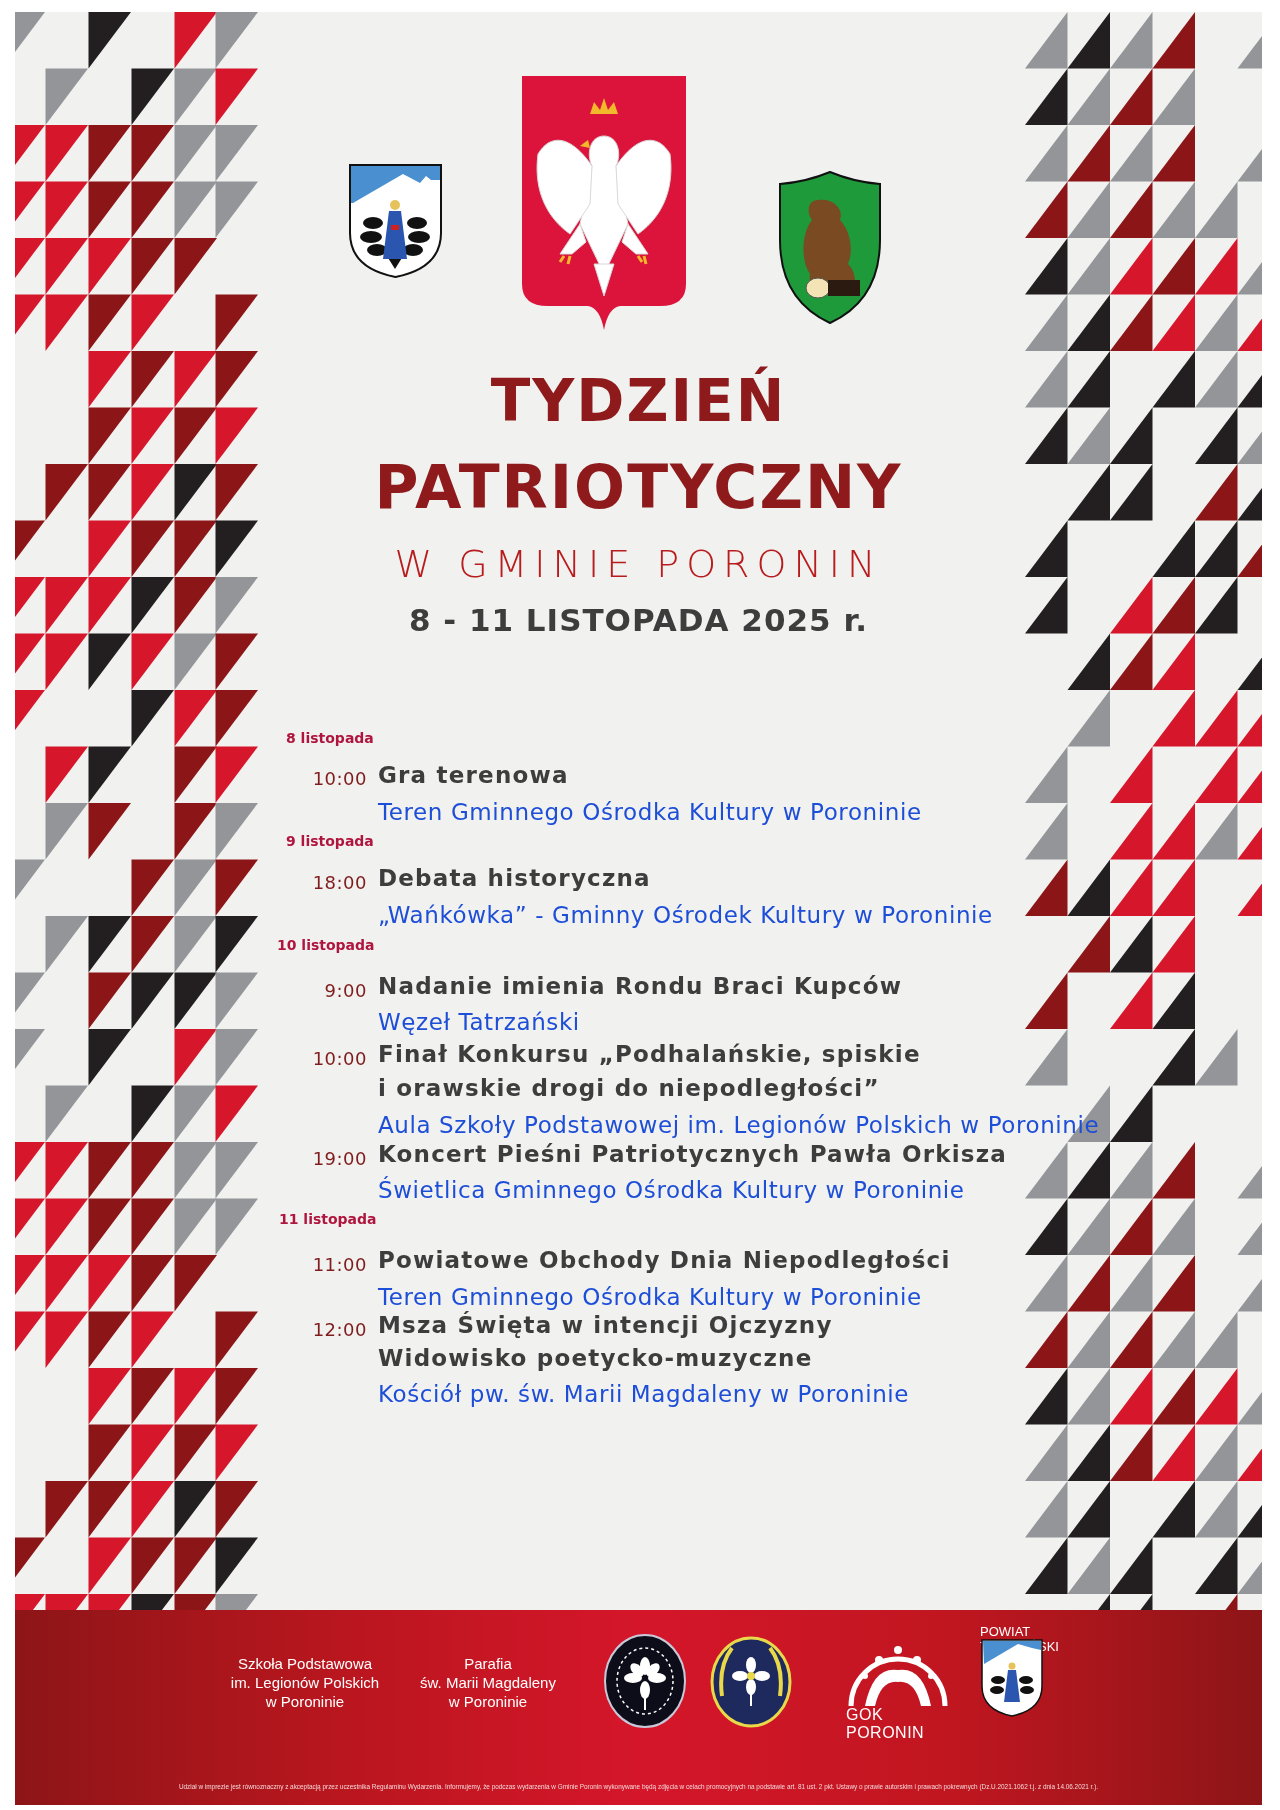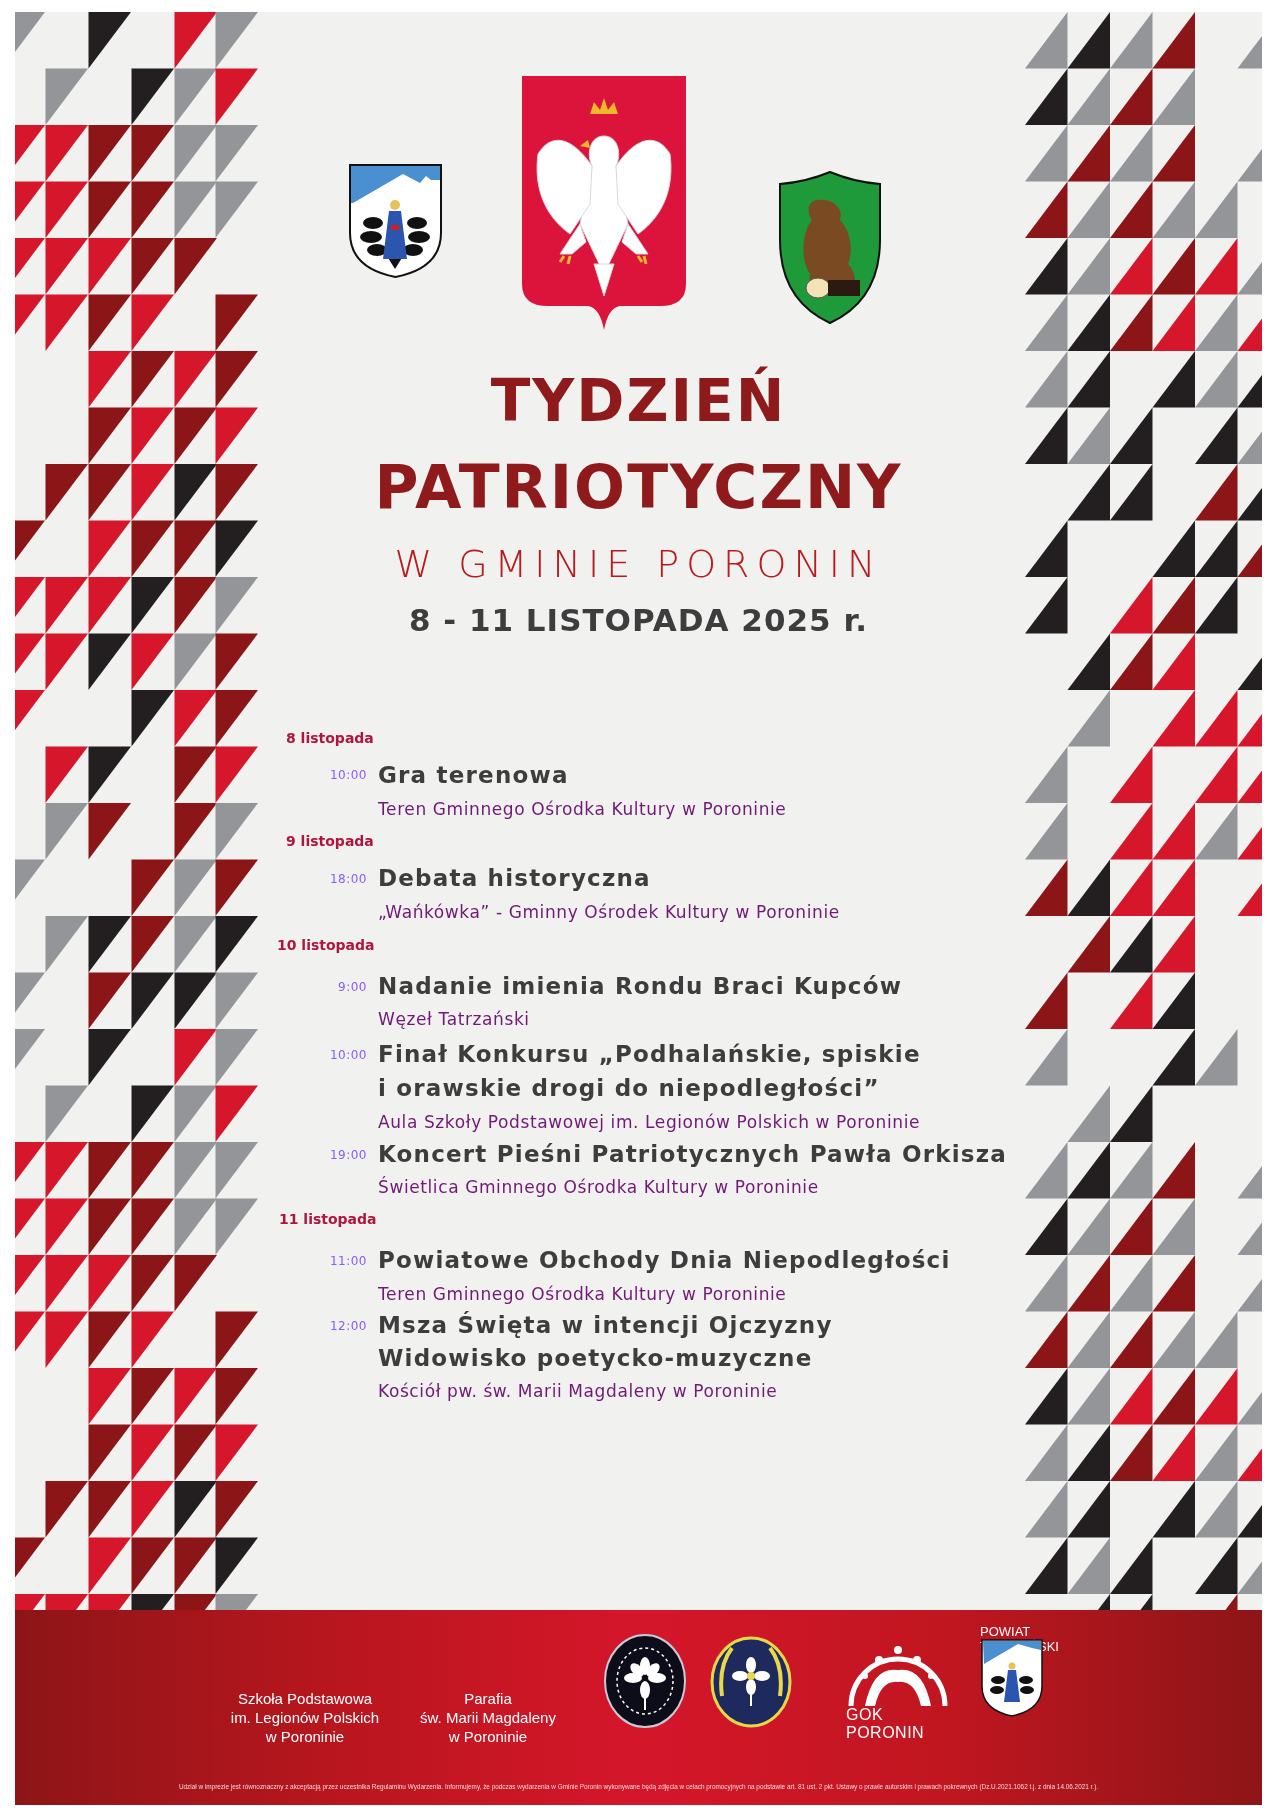--- a/index.html
+++ b/index.html
@@ -9,25 +9,25 @@
   .grid svg{display:block;}
   .crests{position:absolute;left:0;top:0;width:1247px;height:330px;}
   .crest{position:absolute;}
   .title{position:absolute;left:0;width:1247px;text-align:center;color:#8e1a1c;font-family:"DejaVu Sans",sans-serif;font-weight:bold;letter-spacing:2px;}
   .t1{top:355px;font-size:58px;}
   .t2{top:440px;font-size:60px;}
   .sub{position:absolute;top:530px;left:0;width:1247px;text-align:center;color:#b91c1c;font-family:"DejaVu Sans",sans-serif;font-weight:200;font-size:38px;letter-spacing:7px;}
   .dates{position:absolute;top:590px;left:0;width:1247px;text-align:center;color:#3d3d3d;font-family:"DejaVu Sans",sans-serif;font-weight:bold;font-size:31px;letter-spacing:1px;}
   .schedule{position:absolute;left:0;top:0;width:1247px;}
   .day{position:absolute;color:#b0153e;font-weight:bold;font-size:14px;font-family:"DejaVu Sans",sans-serif;}
-  .ev-time{position:absolute;width:92px;text-align:right;color:#8b5cf6;font-size:12px;letter-spacing:0.5px;font-family:"DejaVu Sans",sans-serif;}
+  .ev-time{position:absolute;width:92px;text-align:right;color:#7f1d1d;font-size:18px;letter-spacing:0.5px;font-family:"DejaVu Sans",sans-serif;}
   .ev-title{position:absolute;left:363px;color:#3d3d3d;font-weight:bold;font-size:23px;letter-spacing:1.2px;white-space:nowrap;font-family:"DejaVu Sans",sans-serif;}
-  .ev-place{position:absolute;left:363px;color:#701a75;font-size:17px;letter-spacing:0.6px;white-space:nowrap;font-family:"DejaVu Sans",sans-serif;}
+  .ev-place{position:absolute;left:363px;color:#1d4ed8;font-size:23px;letter-spacing:0.6px;white-space:nowrap;font-family:"DejaVu Sans",sans-serif;}
   .footer{position:absolute;left:0;top:1598px;width:1247px;height:195px;background:linear-gradient(90deg,#8d1517 0%,#b8161e 25%,#d5162a 50%,#c01620 75%,#8d1517 100%);}
-  .f-text{position:absolute;color:#fff;text-align:center;font-family:"Liberation Sans",sans-serif;font-size:15px;line-height:19px;margin-top:35px;}
+  .f-text{position:absolute;color:#fff;text-align:center;font-family:"Liberation Sans",sans-serif;font-size:15px;line-height:19px;}
   .legal{position:absolute;left:0;top:173px;width:1247px;text-align:center;color:#f4d7d9;font-family:"Liberation Sans",sans-serif;font-size:6.4px;white-space:nowrap;}
   .gok-label{position:absolute;color:#fff;font-family:"Liberation Sans",sans-serif;font-size:16px;letter-spacing:0.5px;}
   .powiat-label{position:absolute;color:#fff;font-family:Liberation Sans, sans-serif;font-size:13px;}
 </style>
 </head>
 <body>
 
 <div class="panel">
 
   <div class="grid" id="grid-left" style="left:0;">

